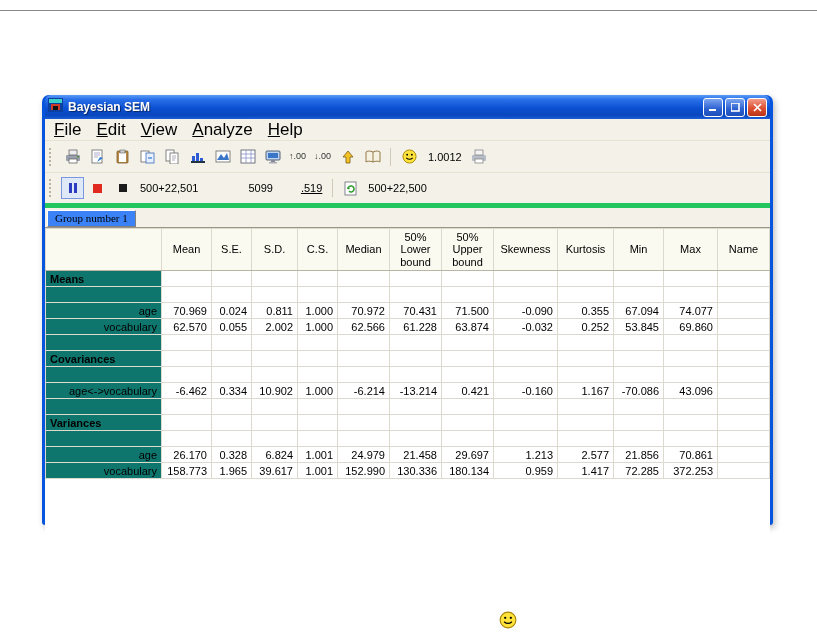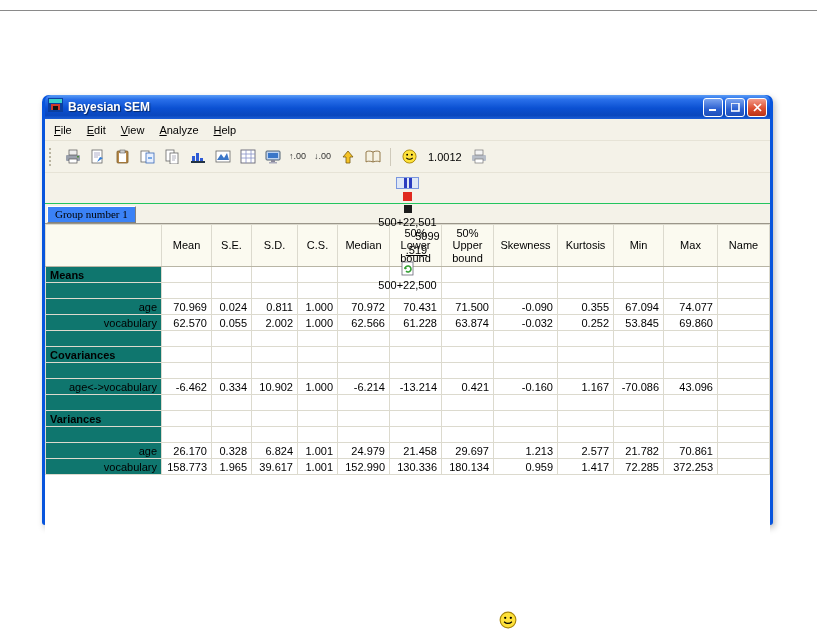--- a/index.html
+++ b/index.html
@@ -26,30 +26,30 @@
   .winbtn{
     width:20px;height:19px;border-radius:3px;border:1px solid #fff;
     color:#fff;font-size:10px;line-height:1;display:flex;align-items:center;justify-content:center;
     background:linear-gradient(180deg,#7ba4f0,#2a5fd0 60%,#1e4fba);padding:0;cursor:default;
     font-family:"Liberation Sans",sans-serif;
   }
   .winbtn.close{background:linear-gradient(180deg,#f29b8a,#dd4f31 55%,#b93317);}
 
   .menubar{
     height:19px;background:#f4f2e8;display:flex;align-items:center;gap:15px;
-    padding:1px 9px 1px 9px;font-size:11px;border-bottom:1px solid #e6e3d6;
+    padding:1px 9px 1px 9px;font-size:17px;border-bottom:1px solid #e6e3d6;
   }
   .menu-item{cursor:default;}
   .menu-item::first-letter{text-decoration:underline;}
 
   .toolbar{
     background:#f4f2e8;display:flex;align-items:center;gap:2px;padding:2px 3px;
   }
   .toolbar1{height:27px;border-bottom:1px solid #e6e3d6;}
-  .toolbar2{height:26px;border-bottom:1px solid #22c55e;flex-direction:column;}
+  .toolbar2{height:26px;border-bottom:5px solid #22c55e;}
   .grip{width:4px;height:18px;border-left:2px dotted #b9b4a0;margin:0 4px 0 1px;}
   .tbtn{
     width:23px;height:22px;border:1px solid transparent;background:transparent;
     display:flex;align-items:center;justify-content:center;padding:0;cursor:default;
   }
   .tbtn.pressed{border:1px solid #7a96df;background:#dfe8f6;}
   .tbtn svg{display:block;}
   .deci{font-size:9px;font-weight:normal;color:#333;line-height:1;white-space:nowrap;}
   .tb-sep{width:1px;height:18px;background:#cfcabb;margin:0 4px;}
   .tb-label{font-size:11px;margin:0 4px;white-space:nowrap;}
@@ -484,21 +484,21 @@
             <td class="label">age</td>
             <td class="num">26.170</td>
             <td class="num">0.328</td>
             <td class="num">6.824</td>
             <td class="num">1.001</td>
             <td class="num">24.979</td>
             <td class="num">21.458</td>
             <td class="num">29.697</td>
             <td class="num">1.213</td>
             <td class="num">2.577</td>
-            <td class="num">21.782</td>
+            <td class="num">21.856</td>
             <td class="num">70.861</td>
             <td class="num"></td>
           </tr>
           <tr class="data">
             <td class="label">vocabulary</td>
             <td class="num">158.773</td>
             <td class="num">1.965</td>
             <td class="num">39.617</td>
             <td class="num">1.001</td>
             <td class="num">152.990</td>

